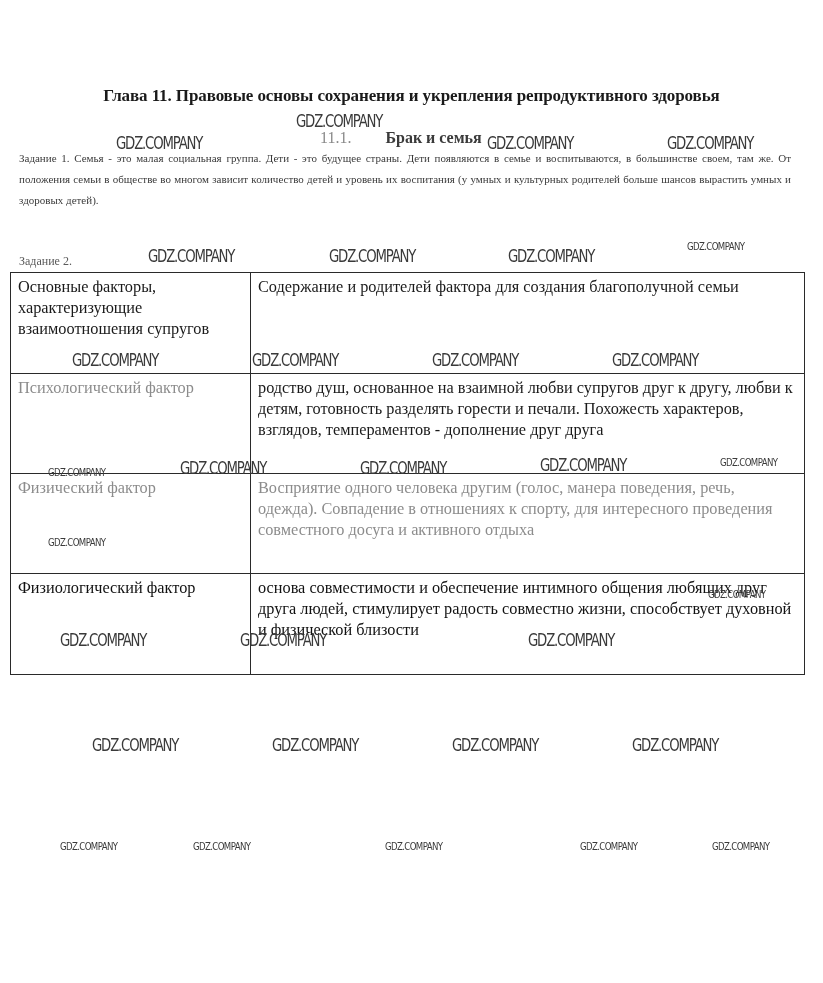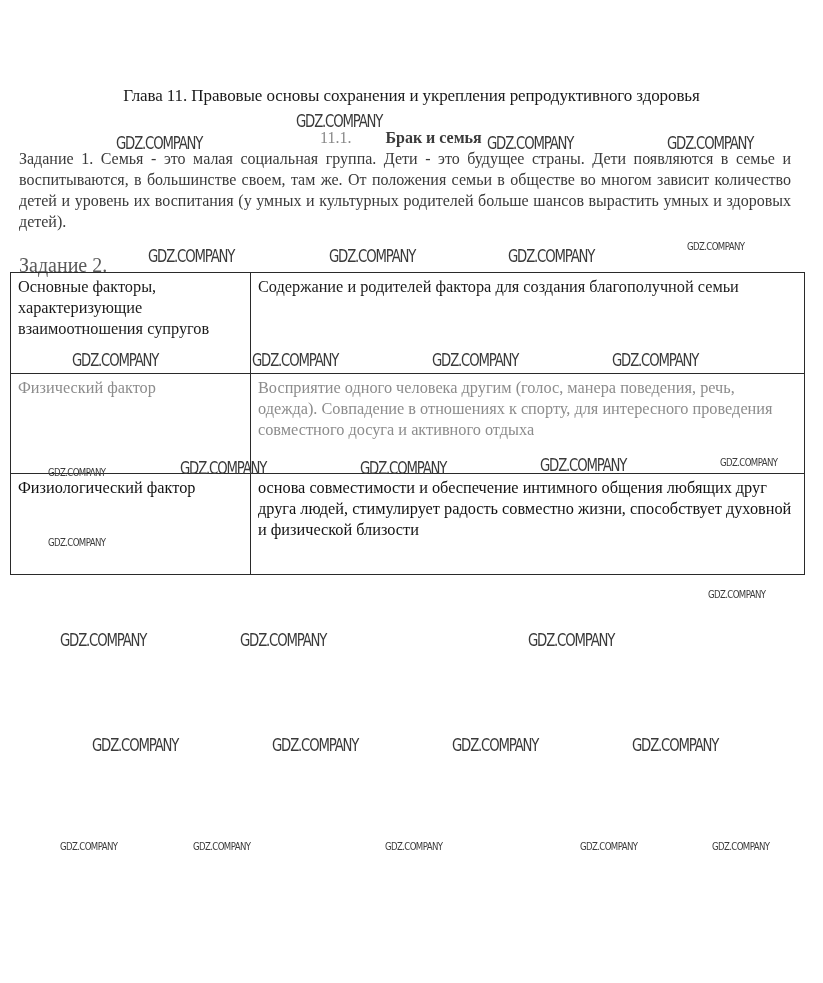--- a/index.html
+++ b/index.html
@@ -2,33 +2,33 @@
 <html><head>
 <meta charset="utf-8">
 <style>
   html, body { margin: 0; padding: 0; background: #ffffff; }
   body {
     width: 823px; height: 983px; position: relative; overflow: hidden;
     font-family: "Liberation Serif", "DejaVu Serif", serif; color: #1a1a1a;
   }
   .chapter-title {
     position: absolute; left: 0; width: 823px; top: 86px;
-    text-align: center; font-weight: normal; font-size: 17px; letter-spacing: -0.1px;
+    text-align: center; font-weight: bold; font-size: 17px; letter-spacing: -0.1px;
   }
   .section-heading {
     position: absolute; left: 320px; top: 129px; font-size: 16px; color: #6f6f6f;
   }
   .section-heading .num { margin-right: 34px; color: #8a8a8a; }
   .section-heading .title { font-weight: bold; color: #3a3a3a; }
   .task1 {
     position: absolute; left: 19px; top: 148px; width: 772px;
-    font-size: 16px; line-height: 21px; text-align: justify; color: #3a3a3a;
+    font-size: 11px; line-height: 21px; text-align: justify; color: #3a3a3a;
   }
   .task2-label {
-    position: absolute; left: 19px; top: 254px; font-size: 20px; color: #5a5a5a; font-family: Liberation Serif, serif;
+    position: absolute; left: 19px; top: 254px; font-size: 12px; color: #5a5a5a; font-family: Liberation Serif, serif;
   }
   table.factors {
     position: absolute; left: 10px; top: 272px; width: 795px;
     border-collapse: collapse; table-layout: fixed; font-size: 16.3px;
   }
   table.factors td {
     border: 1.3px solid #2a2a2a; vertical-align: top; padding: 3px 7px 0 7px;
     line-height: 21px;
   }
   table.factors td.col1 { width: 225px; }
@@ -63,20 +63,24 @@
 </div>
 
 <div class="task2-label">Задание 2.</div>
 
 <table class="factors">
   <tbody>
       <tr class="row-header">
     <td class="col1">Основные факторы, характеризующие взаимоотношения супругов</td>
     <td class="col2">Содержание и родителей фактора для создания благополучной семьи</td>
   </tr>
+  <tr class="row-psych">
+    <td class="col1 faint">Психологический фактор</td>
+    <td class="col2">родство душ, основанное на взаимной любви супругов друг к другу, любви к детям, готовность разделять горести и печали. Похожесть характеров, взглядов, темпераментов - дополнение друг друга</td>
+  </tr>
   <tr class="row-phys">
     <td class="col1 faint">Физический фактор</td>
     <td class="col2 faint">Восприятие одного человека другим (голос, манера поведения, речь, одежда). Совпадение в отношениях к спорту, для интересного проведения совместного досуга и активного отдыха</td>
   </tr>
   <tr class="row-physio">
     <td class="col1 dark">Физиологический фактор</td>
     <td class="col2 dark">основа совместимости и обеспечение интимного общения любящих друг друга людей, стимулирует радость совместно жизни, способствует духовной и физической близости</td>
   </tr>
 </tbody>
   </table>

